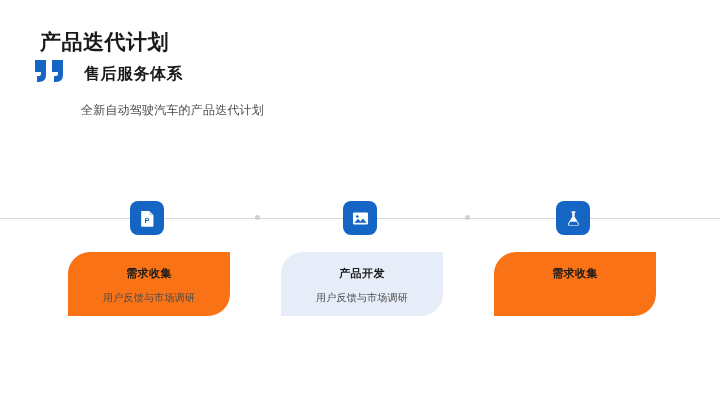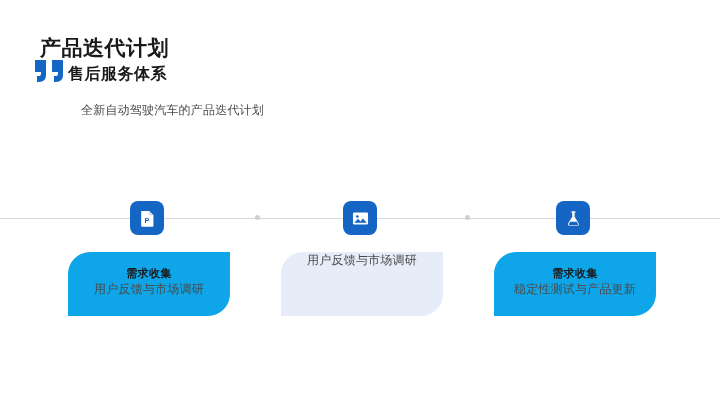--- a/index.html
+++ b/index.html
@@ -19,37 +19,37 @@
   
   .header {
     position: absolute;
     left: 0;
     top: 0;
     width: 720px;
   }
   .main-title {
     position: absolute;
     left: 40px;
-    top: 34px;
+    top: 28px;
     font-size: 21px;
     font-weight: bold;
     color: #1a1a1a;
     letter-spacing: 0.5px;
     white-space: nowrap;
   }
   .quote-mark {
     position: absolute;
     left: 33px;
     top: 58px;
     width: 34px;
     height: 26px;
   }
   .sub-title {
     position: absolute;
-    left: 68px;
+    left: 84px;
     top: 64px;
     font-size: 16px;
     font-weight: bold;
     color: #1a1a1a;
     letter-spacing: 0.5px;
     white-space: nowrap;
   }
   .desc {
     position: absolute;
     left: 81px;
@@ -96,31 +96,32 @@
 
   
   .card {
     position: absolute;
     top: 252px;
     width: 162px;
     height: 64px;
     border-radius: 22px 0 22px 0;
     text-align: center;
   }
-  .card.grey { background: #0ea5e9; }
+  .card.grey { background: #f97316; }
   .card.blue { background: #e7edf8; }
   .card-title {
     margin-top: 14px;
     font-size: 11px;
     font-weight: bold;
     color: #1a1a1a;
     letter-spacing: 0.4px;
   }
   .card-desc {
-    font-size: 12px;
+    margin-top: 10px;
+    font-size: 10px;
     color: #4a4a4a;
     letter-spacing: 0.2px;
   }
 </style>
 </head>
 <body>
 
 <div class="header">
 
   <div class="main-title">产品迭代计划</div>
@@ -163,19 +164,19 @@
     <path d="M7.9 16.2 h8.2 l1.7 2.8 a1 1 0 0 1 -0.9 1.5 h-9.8 a1 1 0 0 1 -0.9 -1.5 z" fill="#1566c4"></path>
   </svg>
 </div>
 
 <div class="card grey" style="left:68px;">
   <div class="card-title">需求收集</div>
   <div class="card-desc">用户反馈与市场调研</div>
 </div>
 
 <div class="card blue" style="left:281px;">
+  <div class="card-title">产品开发</div>
   <div class="card-desc">用户反馈与市场调研</div>
 </div>
 
 <div class="card grey" style="left:494px;">
   <div class="card-title">需求收集</div>
-  <div class="card-desc">稳定性测试与产品更新</div>
 </div>
 
 </body></html>

